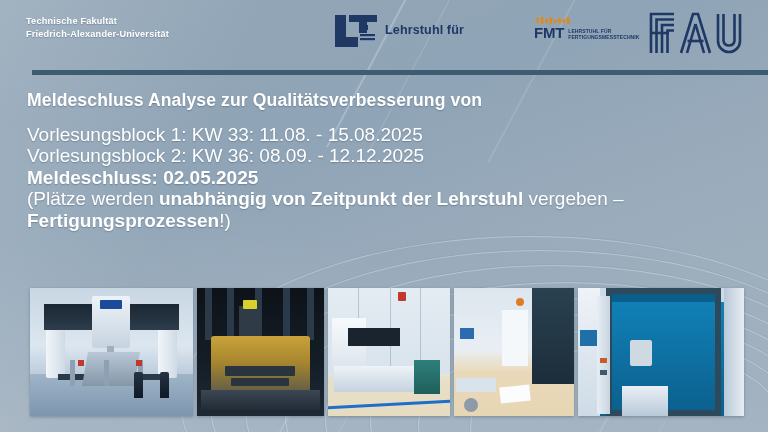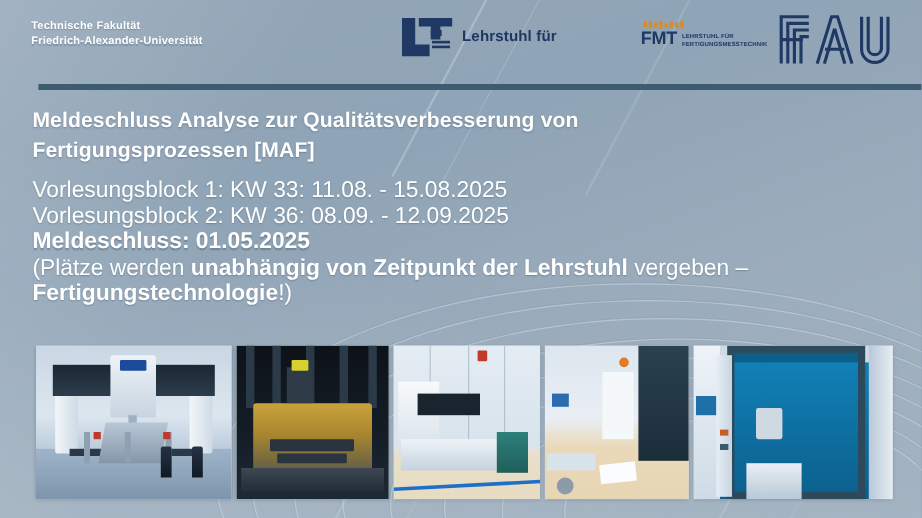--- a/index.html
+++ b/index.html
@@ -215,28 +215,27 @@
         </g>
       </svg>
     </div>
   </div>
 
   <div class="divider"></div>
 
   <div class="content">
     <div class="subtitle">
       <div>Meldeschluss Analyse zur Qualitätsverbesserung von</div>
-      <div>Fertigungsprozessen [MAF]</div>
     </div>
 
     <div class="lines">
       <div class="line">Vorlesungsblock 1: KW 33: 11.08. - 15.08.2025</div>
-      <div class="line">Vorlesungsblock 2: KW 36: 08.09. - 12.09.2025</div>
-      <div class="line bold">Meldeschluss: 01.05.2025</div>
-      <div class="line"><span>(Plätze werden </span><b>unabhängig von Zeitpunkt der Lehrstuhl</b><span> vergeben – </span><b>Fertigungstechnologie</b><span>!)</span></div>
+      <div class="line">Vorlesungsblock 2: KW 36: 08.09. - 12.12.2025</div>
+      <div class="line bold">Meldeschluss: 02.05.2025</div>
+      <div class="line"><span>(Plätze werden </span><b>unabhängig von Zeitpunkt der Lehrstuhl</b><span> vergeben – </span><b>Fertigungsprozessen</b><span>!)</span></div>
     </div>
   </div>
 
   <div class="photos">
 
     <div class="photo p1">
       <i class="cmm-room"></i>
       <i class="cmm-floor"></i>
       <i class="cmm-col" style="left:16px;"></i>
       <i class="cmm-col" style="right:16px;"></i>

